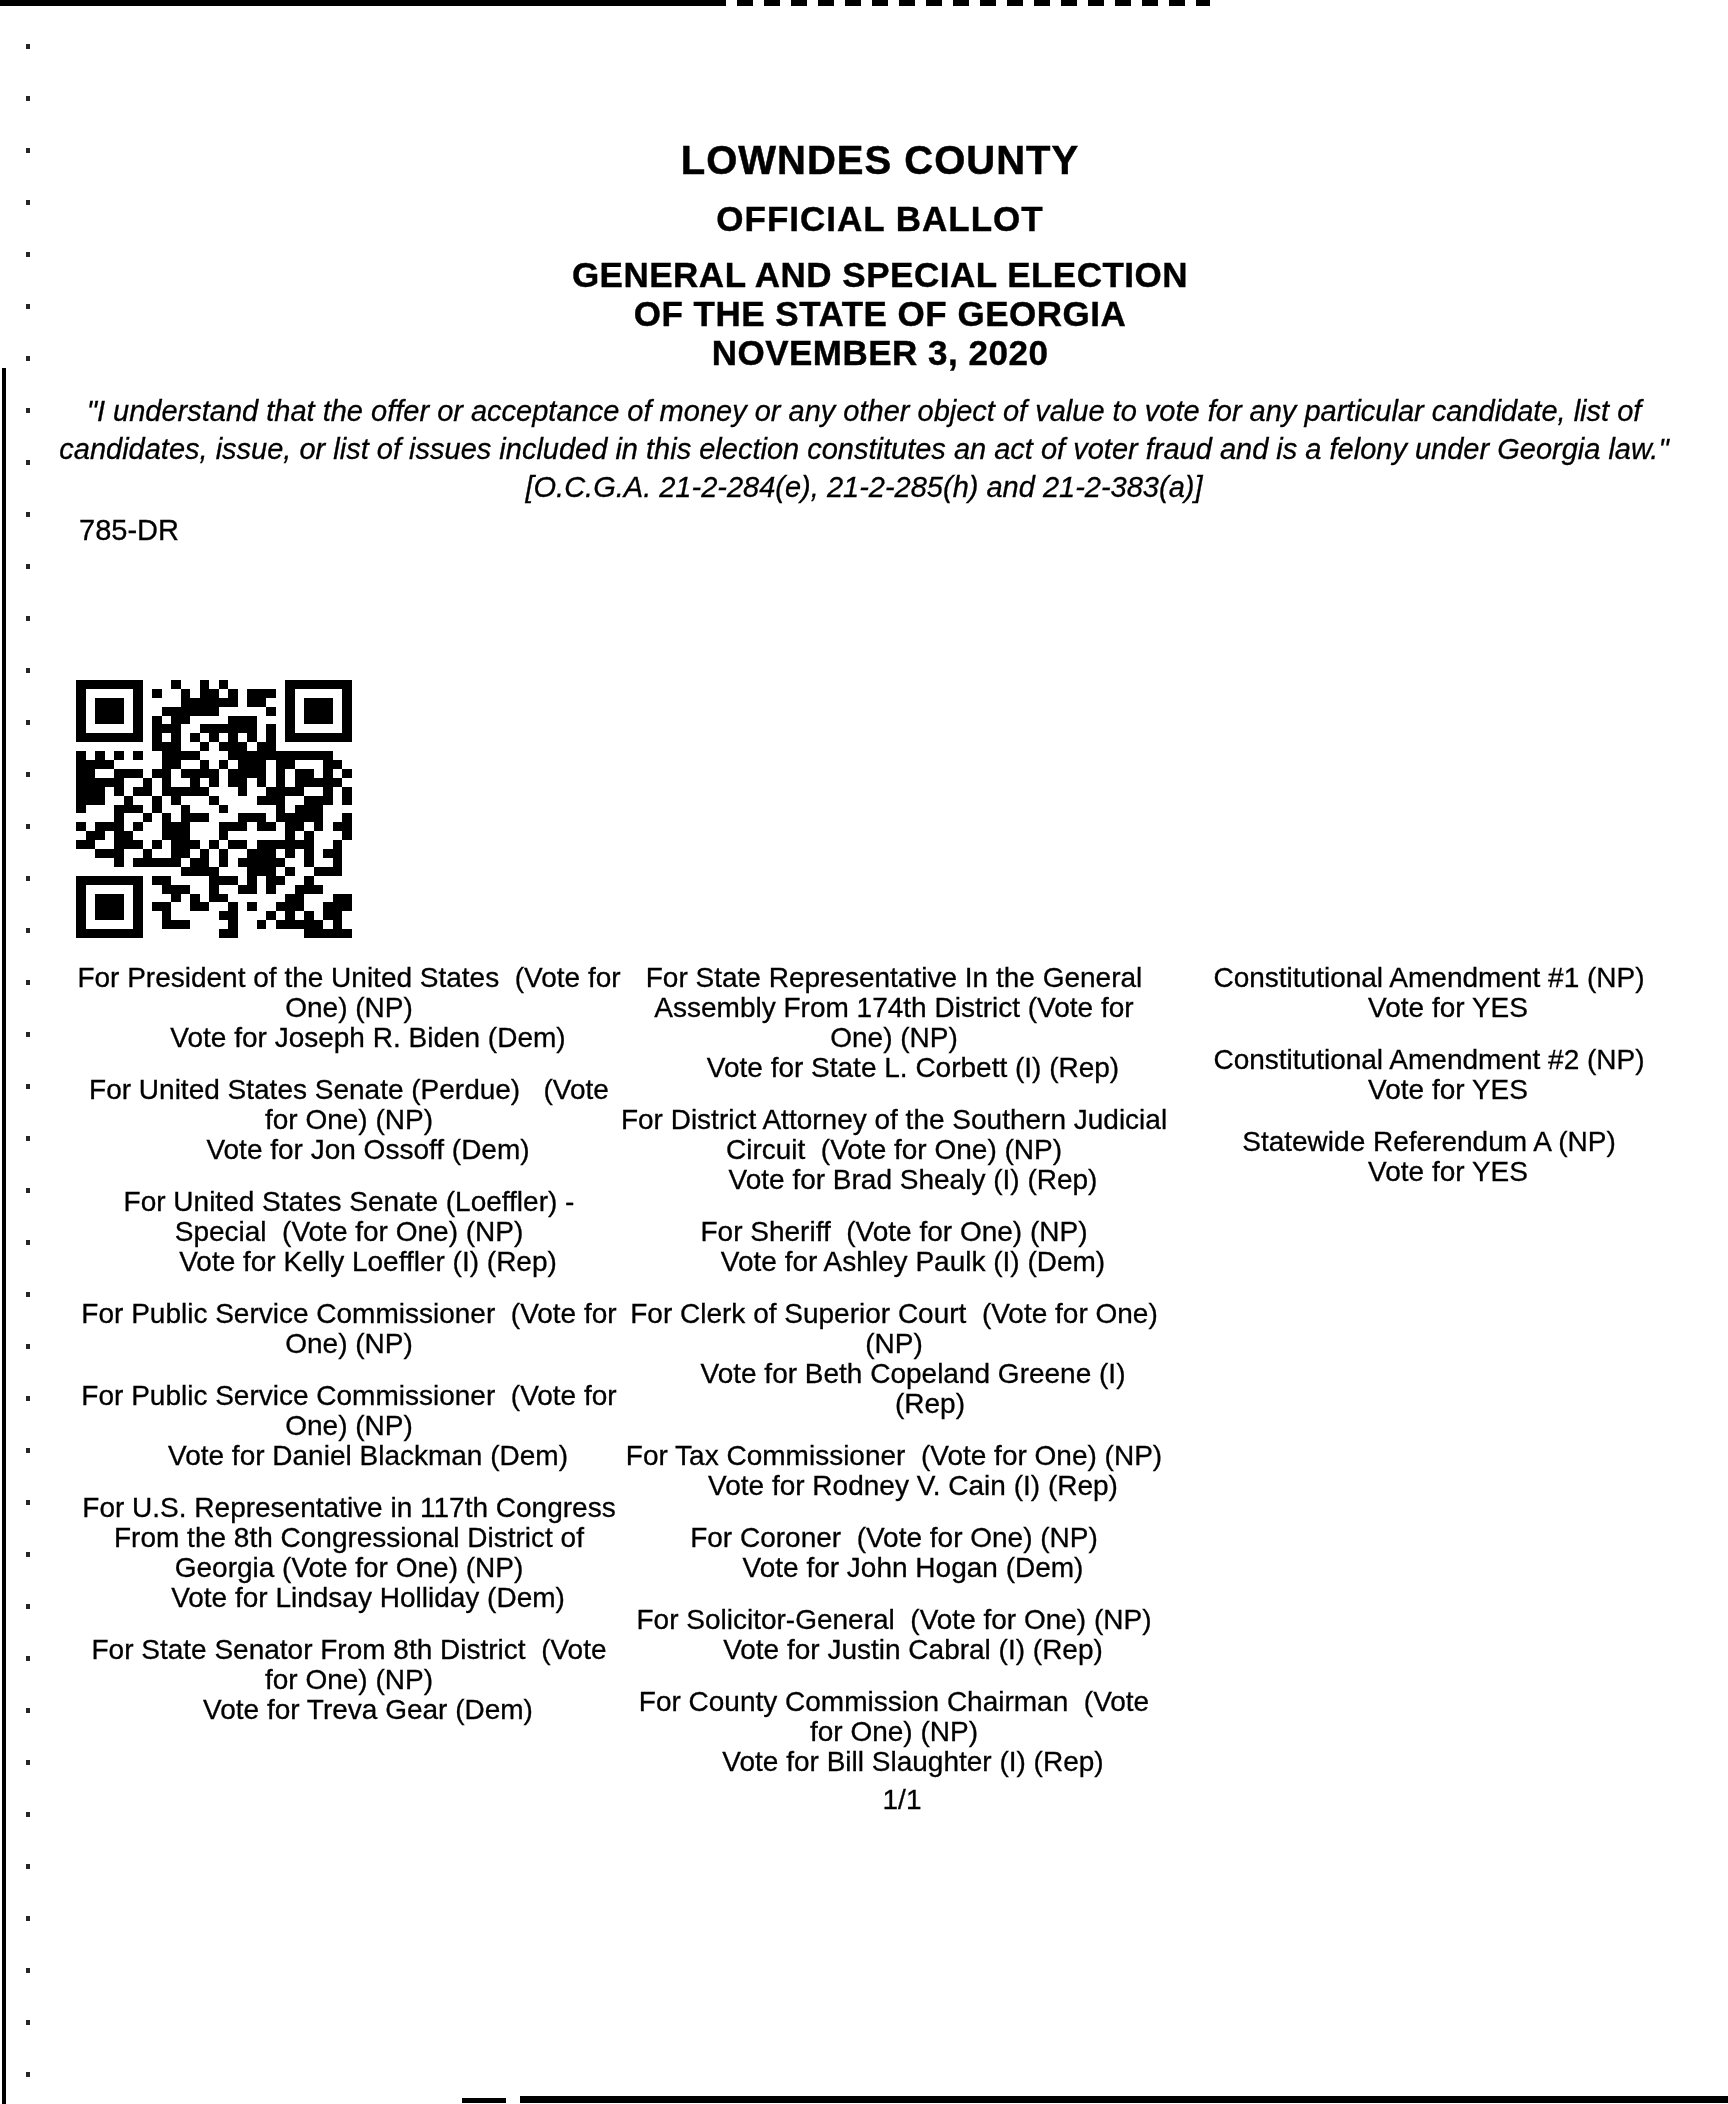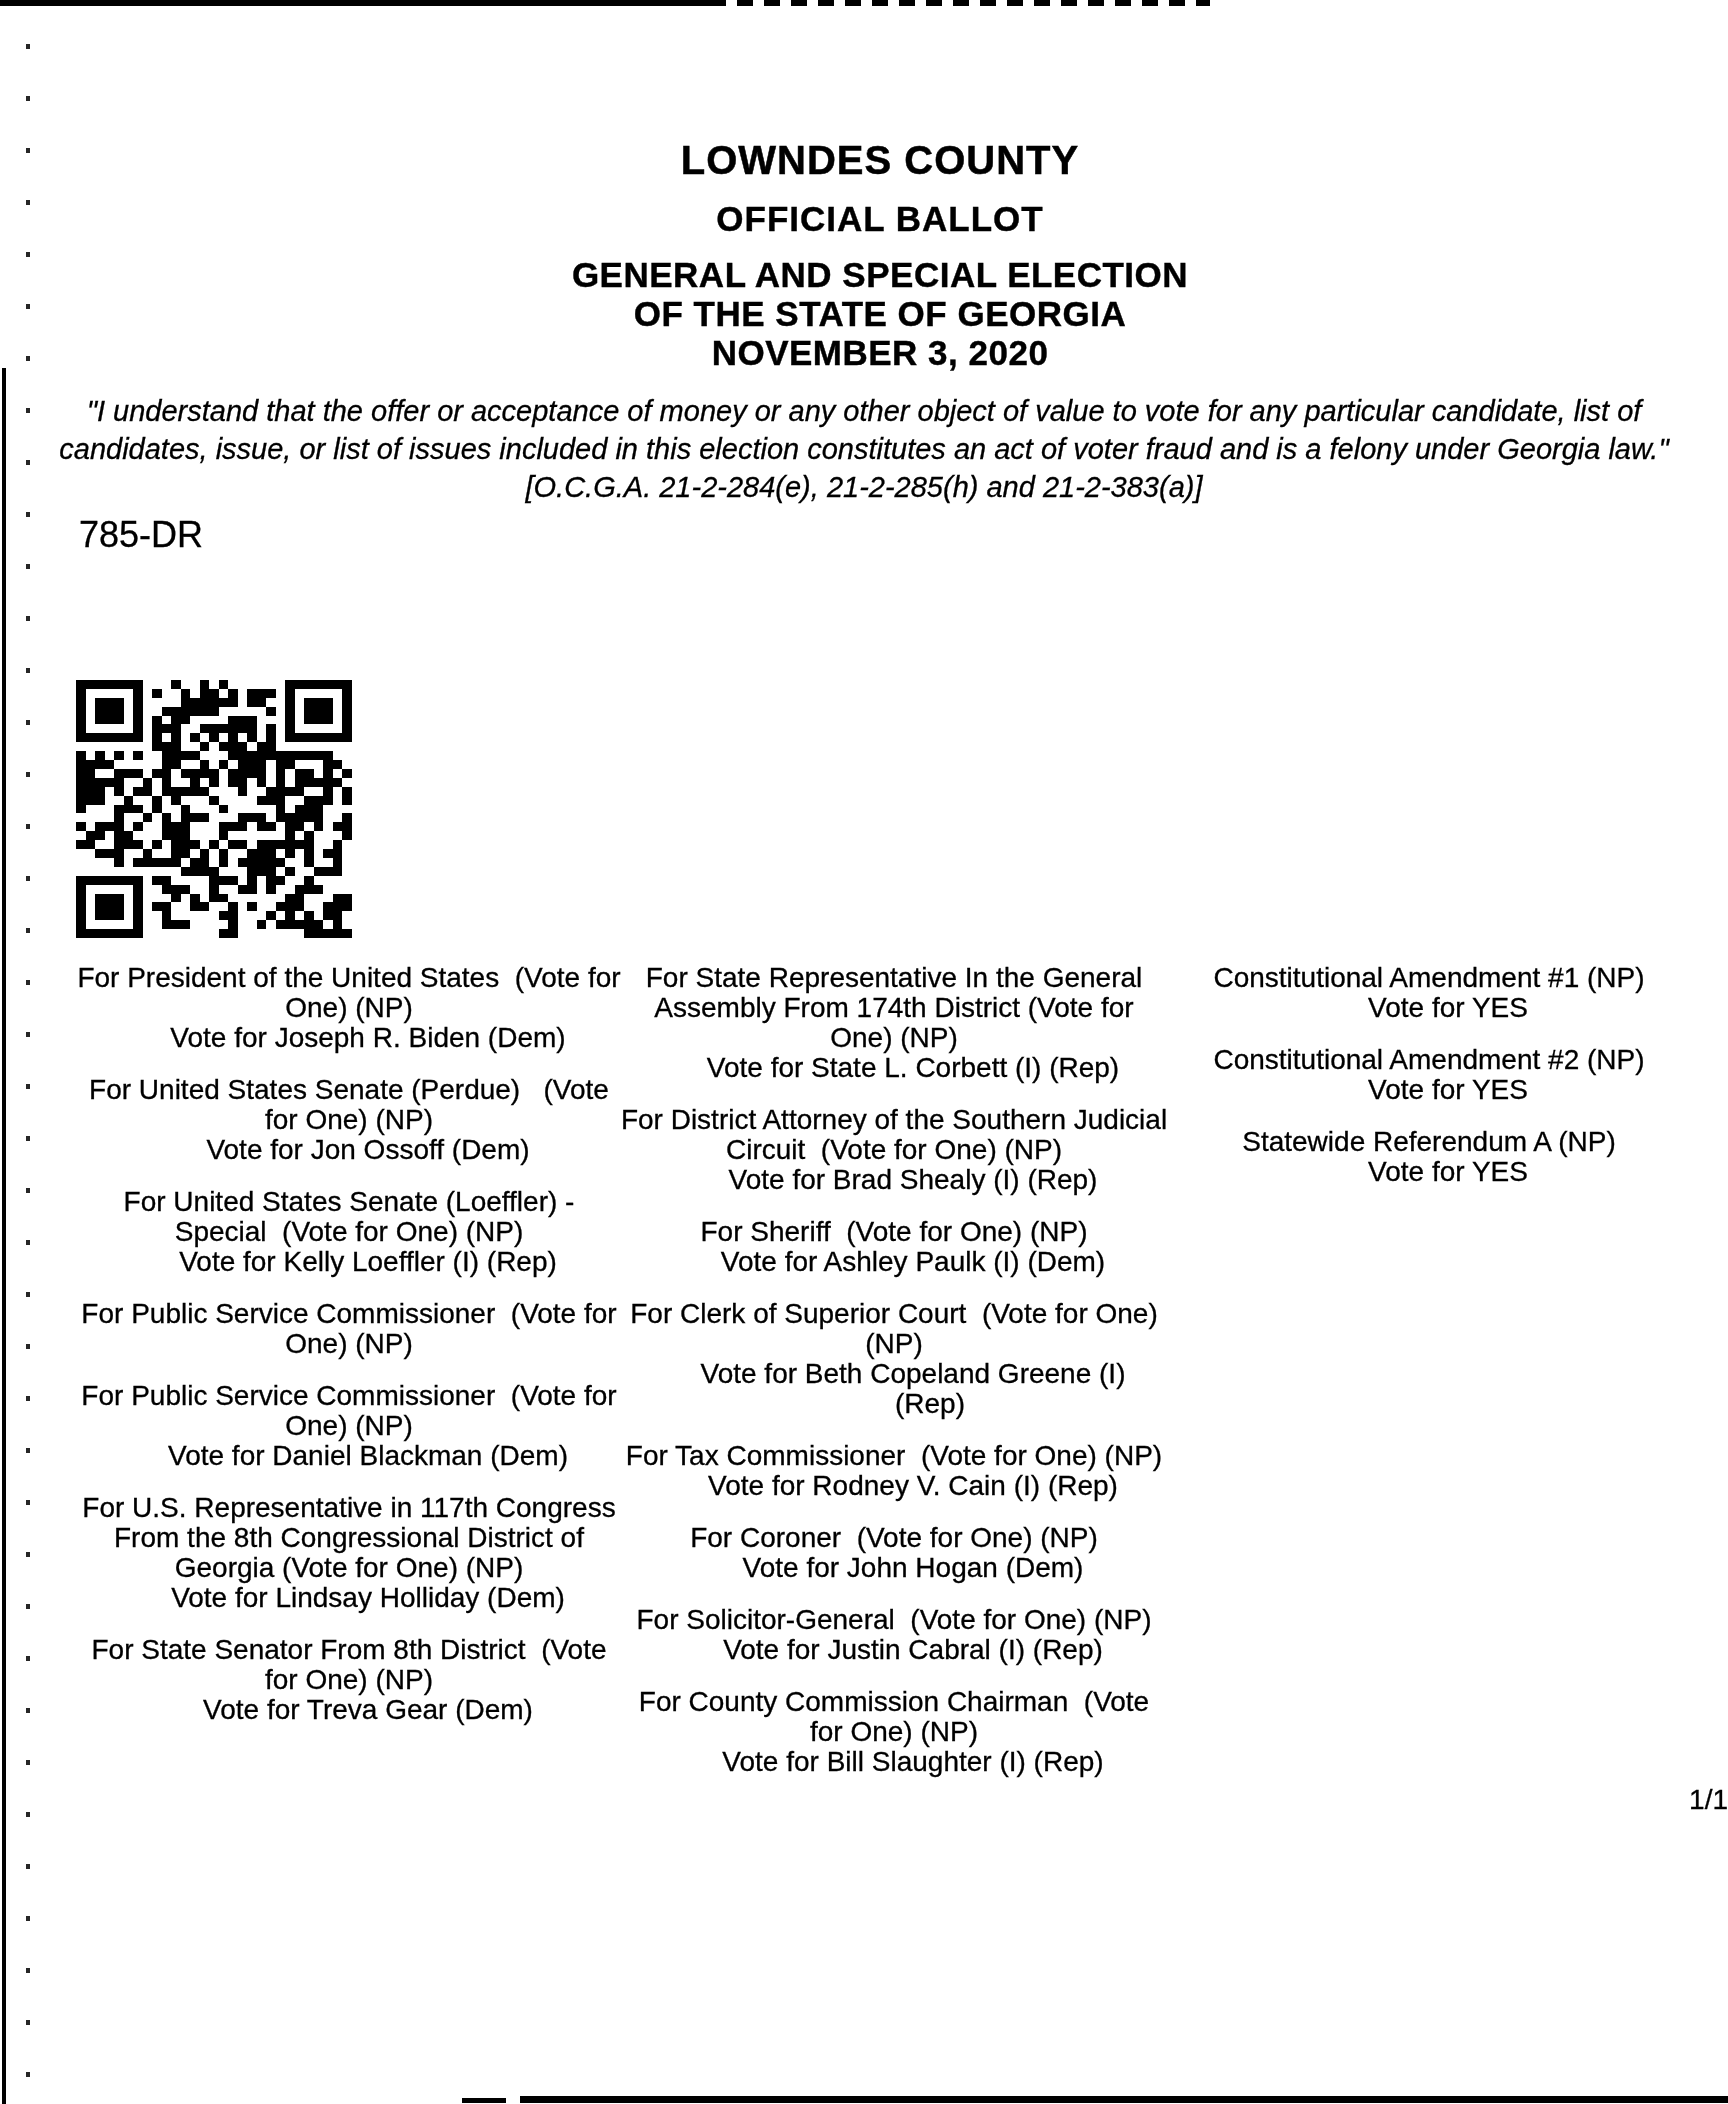--- a/index.html
+++ b/index.html
@@ -36,42 +36,42 @@
     position:absolute;left:0;top:255px;width:1760px;margin:0;
     text-align:center;font-size:35px;font-weight:bold;line-height:39px;letter-spacing:.5px;
     -webkit-text-stroke:.4px #000;
   }
   .disclaimer{
     position:absolute;left:54px;top:392px;width:1620px;margin:0;
     text-align:center;font-style:italic;font-size:29px;line-height:38px;
     -webkit-text-stroke:.3px #000;
   }
   .ballot-style{
-    position:absolute;left:79px;top:514px;font-size:36px;
+    position:absolute;left:79px;top:514px;font-size:29px;
     -webkit-text-stroke:.3px #000;
   }
   
   .qr{
     position:absolute;left:76px;top:680px;width:276px;height:258px;
     display:grid;grid-template-columns:repeat(29,1fr);grid-template-rows:repeat(29,1fr);
   }
   .qr .on{background:#000;}
   
   .col{position:absolute;top:963px;width:548px;font-size:28px;line-height:30px;text-align:center;
     -webkit-text-stroke:.3px #000;}
   .col-1{left:75px;}
   .col-2{left:620px;}
   .col-3{left:1155px;}
   .contest{margin:0 0 22px 0;}
   .heading{white-space:pre-wrap;}
   .choice{white-space:pre-wrap;padding-left:72px;text-indent:-34px;}
   
   .page-number{
     position:absolute;left:76px;top:1784px;width:1652px;
-    text-align:right;font-size:28px;-webkit-text-stroke:.3px #000;
+    text-align:center;font-size:28px;-webkit-text-stroke:.3px #000;
   }
 </style>
 </head>
 <body>
 
 <div class="page">
 
   <div class="art top-line-solid"></div>
   <div class="art top-line-dashed"></div>
   <div class="art left-vline"></div>

